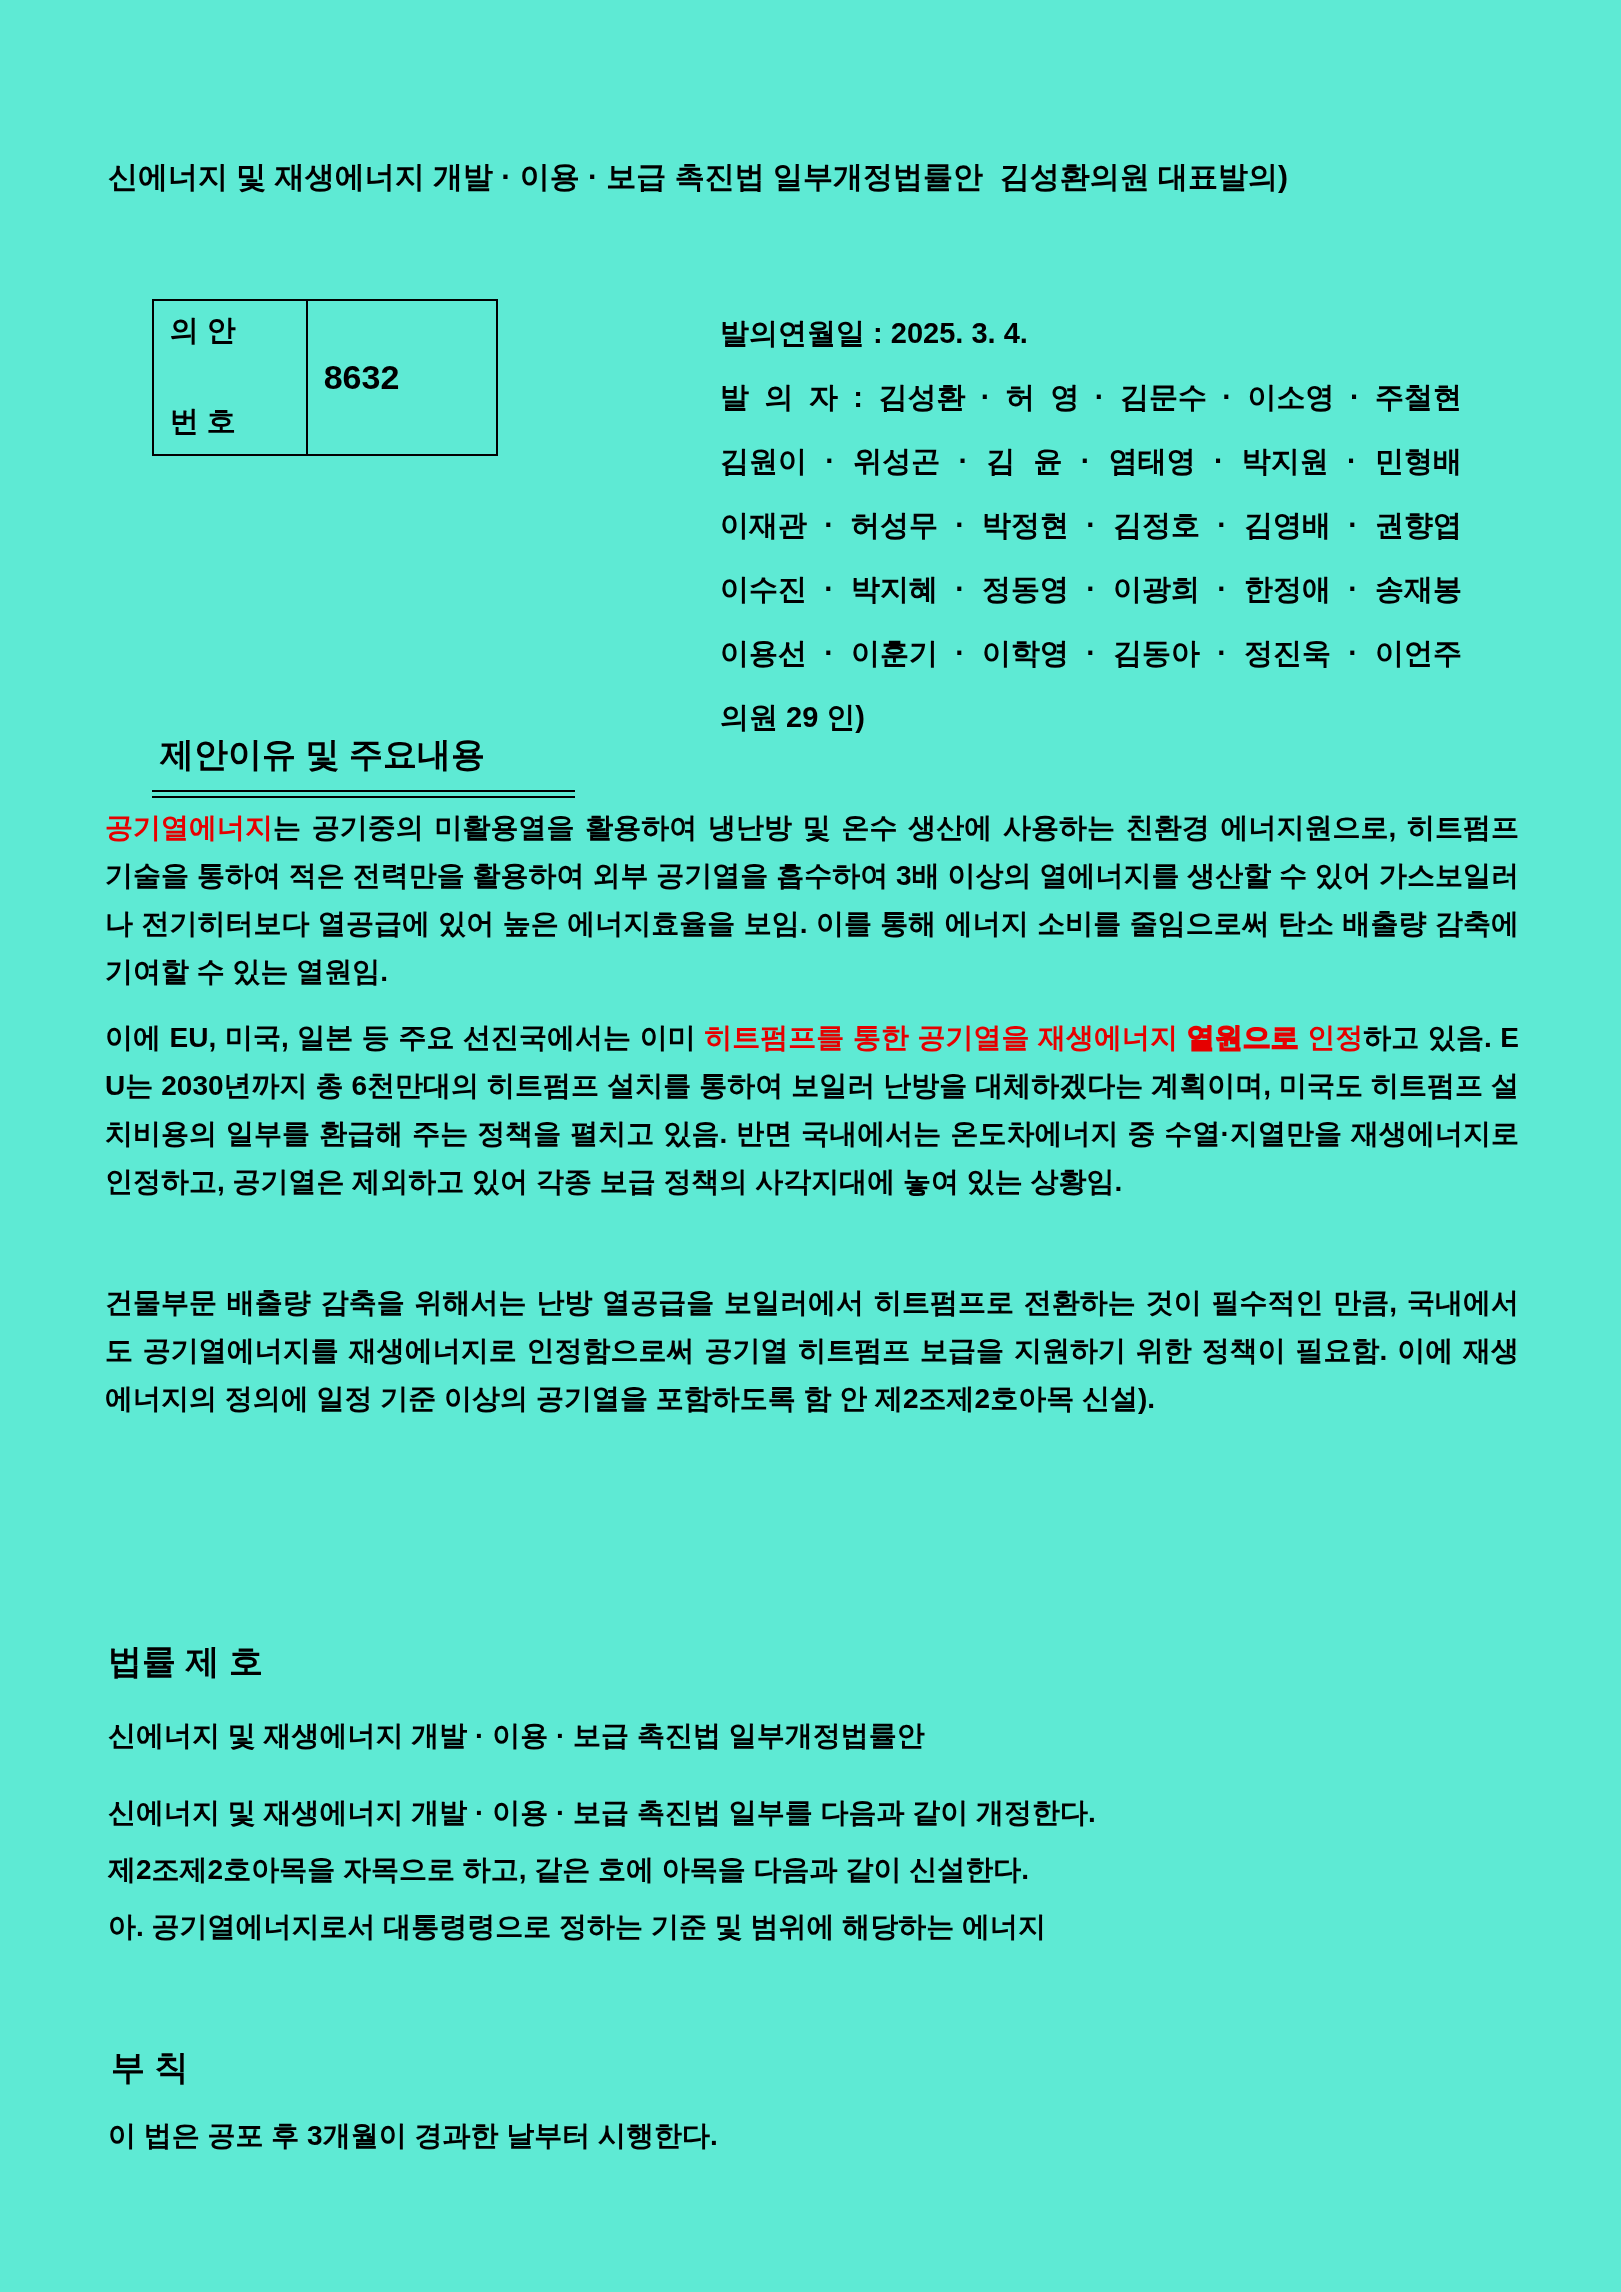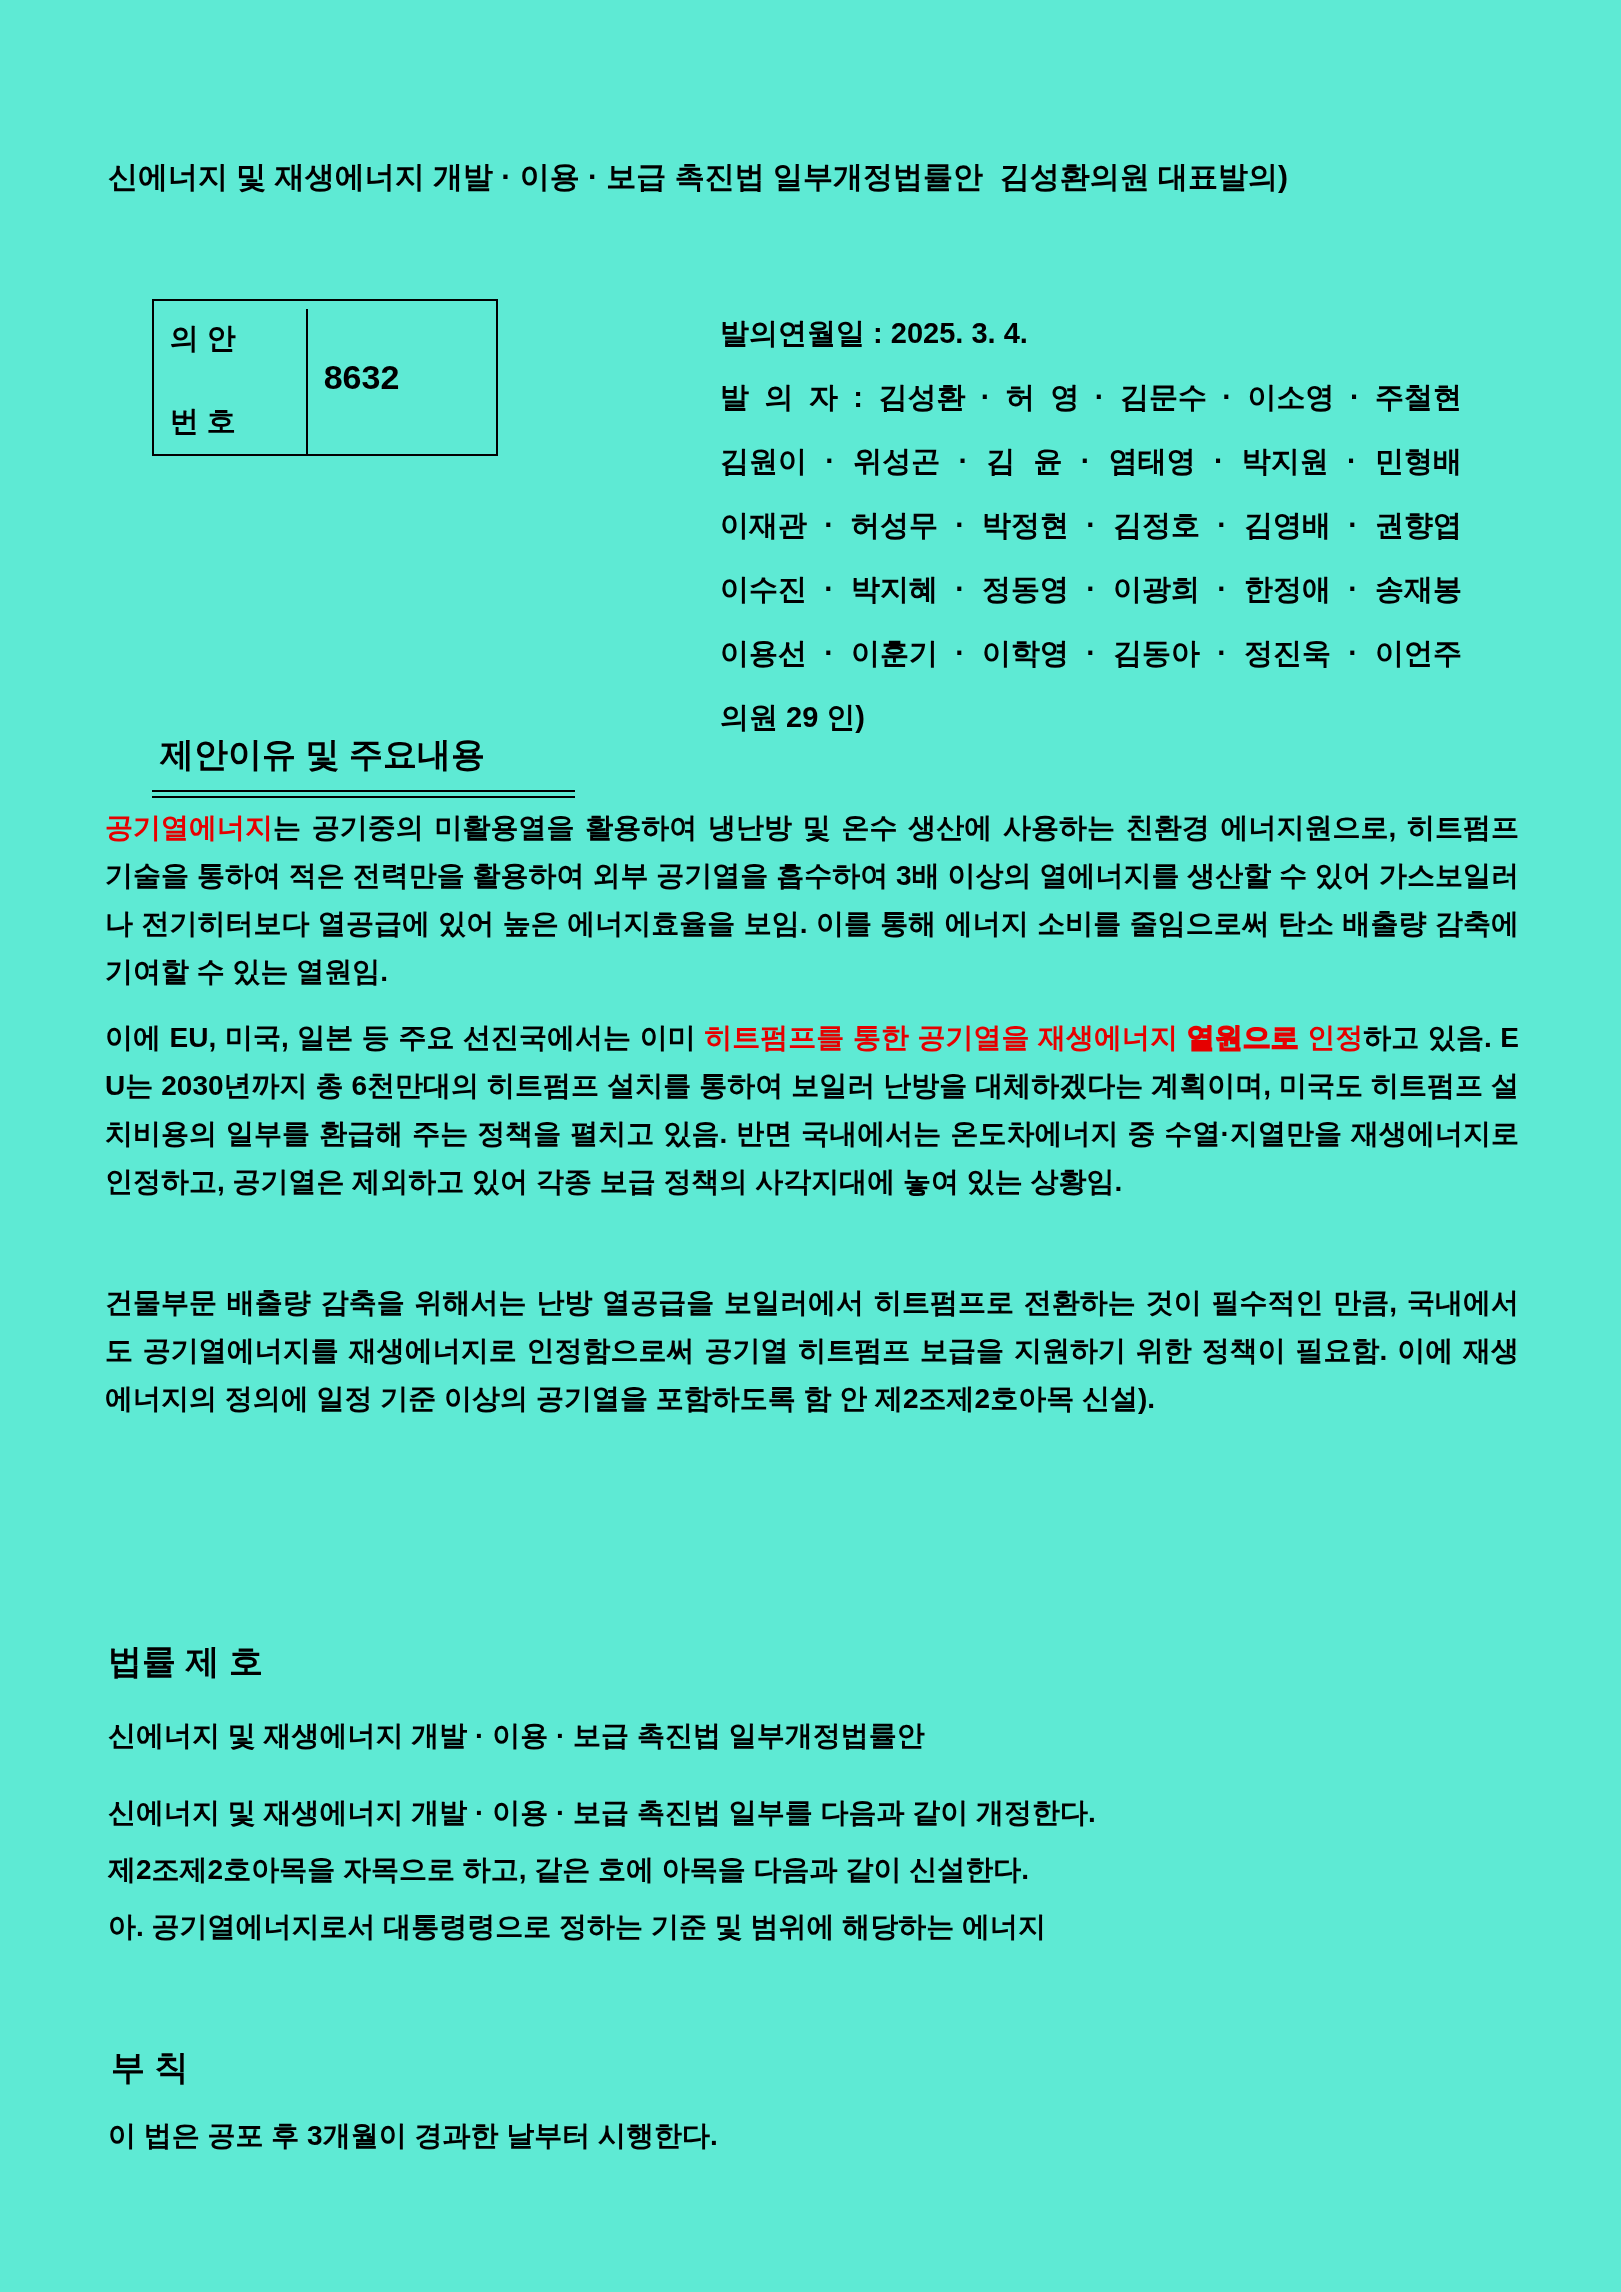--- a/index.html
+++ b/index.html
@@ -32,21 +32,20 @@
   }
   .bill-box-label {
     width: 154px;
     box-sizing: border-box;
     border-right: 2px solid #000000;
     padding: 9.8px 0 11.8px 15.7px;
     display: flex;
     flex-direction: column;
     justify-content: space-between;
     font-size: 29px;
-    margin-top: 8px;
   }
   .bill-box-number {
     flex: 1;
     display: flex;
     align-items: center;
     padding-left: 15.7px;
     font-size: 34px;
   }
 
   .meta {

